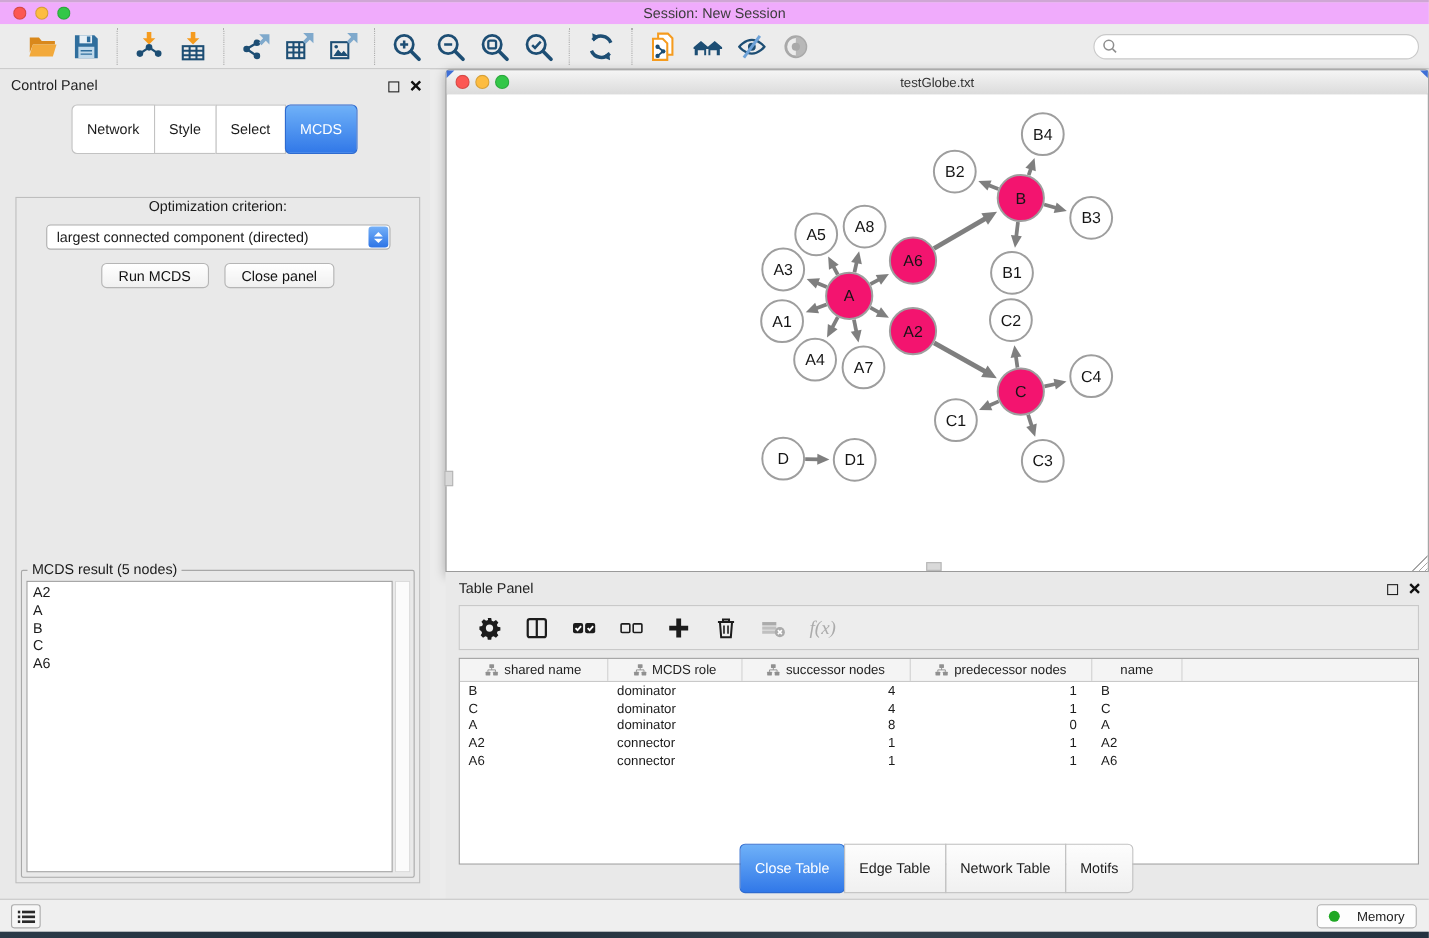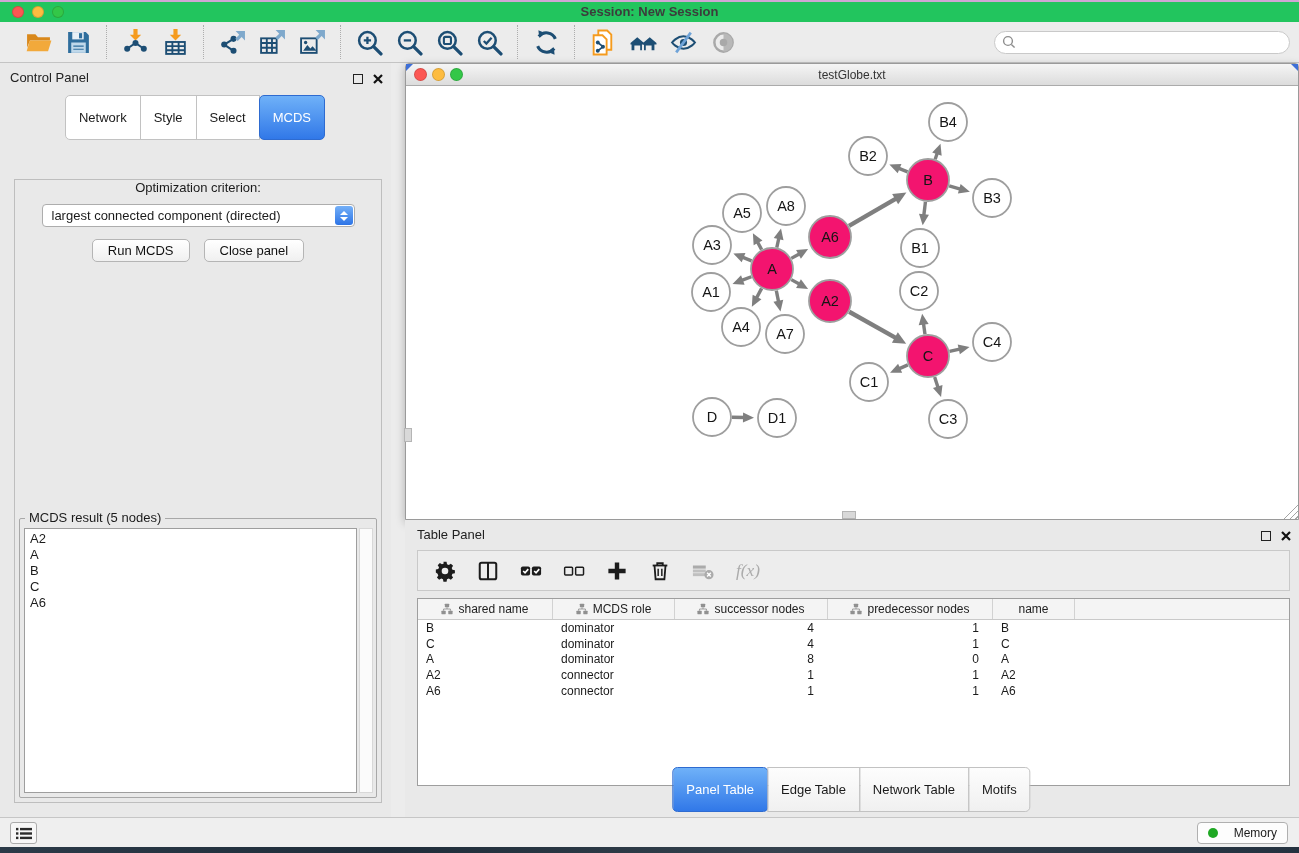--- a/index.html
+++ b/index.html
@@ -4,21 +4,21 @@
 <style>
   * { box-sizing: border-box; }
   html,body { margin:0; padding:0; }
   body {
     width:1299px; height:853px; position:relative; overflow:hidden;
     font-family:"Liberation Sans", sans-serif; background:#ECECEC; color:#1b1b1b;
   }
   
   .top-edge { position:absolute; top:0; left:0; right:0; height:2px; background:#cfa6d4; z-index:9; }
   .app-titlebar { position:absolute; top:2px; left:0; right:0; height:20px; text-align:center;
-    font-size:13px; color:#3c3c3c; line-height:20px; background:#22c55e;font-weight:bold; }
+    font-size:13px; color:#3c3c3c; line-height:20px; background:#f0abfc; }
   .traffic { position:absolute; left:12px; top:4px; display:flex; gap:8px; }
   .light { width:12px; height:12px; border-radius:50%; border:1px solid rgba(0,0,0,.15); }
   .light.red{background:#FC5753;} .light.yellow{background:#FDBC40;} .light.green{background:#33C748;}
   .main-toolbar { position:absolute; top:22px; left:0; right:0; height:41px; background:#ECECEC;
     border-bottom:1px solid #C4C4C4; display:flex; align-items:center; padding-left:10px; }
   .tb-group { display:flex; align-items:center; gap:6px; padding:0 11px; }
   .tb-sep { width:1px; height:34px; border-left:1px dotted #ADADAD; }
   .tb-btn { width:34px; height:34px; display:flex; align-items:center; justify-content:center; cursor:default; }
   .tb-btn svg { width:27px; height:27px; }
   .search-wrap { position:absolute; right:9px; top:9px; width:296px; height:23px; }
@@ -667,21 +667,21 @@
         <div class="t-row">
           <div class="t-cell" style="width: 135px;">A6</div>
           <div class="t-cell" style="width: 122px;">connector</div>
           <div class="t-cell right" style="width: 153px;">1</div>
           <div class="t-cell right" style="width: 165px;">1</div>
           <div class="t-cell" style="width: 82px;">A6</div>
         </div>
       </div>
   </div>
   <div class="tp-tabs">
-      <span class="seg active">Panel Table</span>
+      <span class="seg active">Close Table</span>
       <span class="seg">Edge Table</span>
       <span class="seg">Network Table</span>
       <span class="seg">Motifs</span>
     </div>
 </div>
 
 <div class="status-bar">
   <div class="status-list-btn">
     <svg viewBox="0 0 20 16" width="16" height="13">
         <g fill="#2b2b2b">

